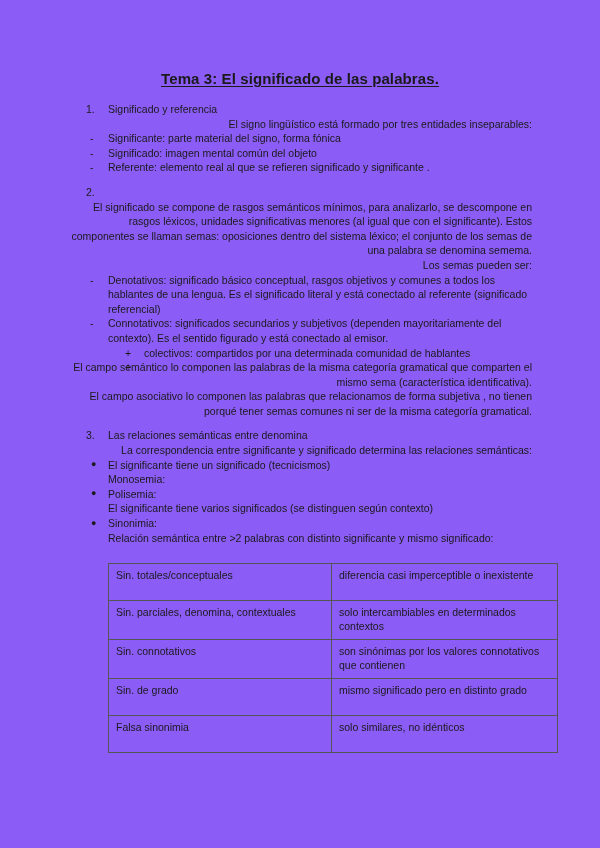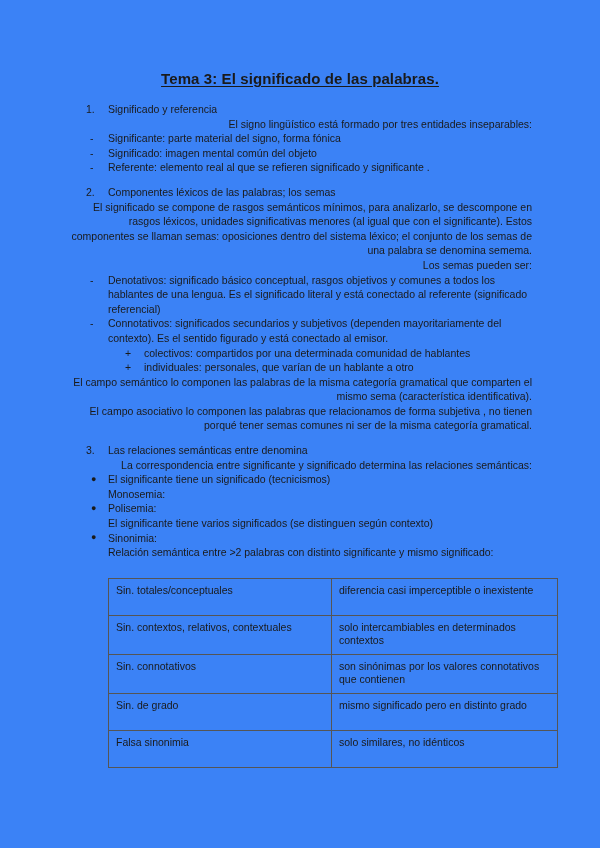--- a/index.html
+++ b/index.html
@@ -12,21 +12,21 @@
     background: #ffffff;
     font-family: "Liberation Sans", sans-serif;
     color: #1a1a1a;
     overflow: hidden;
   }
 
   .page {
     position: relative;
     width: 600px;
     height: 848px;
-    background: #3b82f6;
+    background: #8b5cf6;
     box-sizing: border-box;
     padding: 0;
   }
 
   .doc-title {
     text-align: center;
     font-size: 15px;
     font-weight: bold;
     letter-spacing: 0.1px;
     margin: 0;
@@ -151,31 +151,30 @@
     <ul class="dash-list">
       <li><span class="marker">-</span><span>Significante: parte material del signo, forma fónica</span></li>
       <li><span class="marker">-</span><span>Significado: imagen mental común del objeto</span></li>
       <li><span class="marker">-</span><span>Referente: elemento real al que se refieren significado y significante .</span></li>
     </ul>
 
     <div class="spacer-sm"></div>
 
     <div class="section-head">
       <span class="num">2.</span>
-      <span class="htext">Componentes léxicos de las palabras; los semas</span>
     </div>
     <p class="para">El significado se compone de rasgos semánticos mínimos, para analizarlo, se descompone en rasgos léxicos, unidades significativas menores (al igual que con el significante). Estos componentes se llaman semas: oposiciones dentro del sistema léxico; el conjunto de los semas de una palabra se denomina semema.</p>
     <p class="para">Los semas pueden ser:</p>
     <ul class="dash-list">
       <li><span class="marker">-</span><span>Denotativos: significado básico conceptual, rasgos objetivos y comunes a todos los hablantes de una lengua. Es el significado literal y está conectado al referente (significado referencial)</span></li>
       <li><span class="marker">-</span><span>Connotativos: significados secundarios y subjetivos (dependen mayoritariamente del contexto). Es el sentido figurado y está conectado al emisor.</span></li>
     </ul>
     <ul class="plus-list">
       <li><span class="marker">+</span><span>colectivos: compartidos por una determinada comunidad de hablantes</span></li>
-      <li><span class="marker">+</span><span>individuales: personales, que varían de un hablante a otro</span></li>
+      <li><span class="marker">+</span></li>
     </ul>
     <p class="para">El campo semántico lo componen las palabras de la misma categoría gramatical que comparten el mismo sema (característica identificativa).</p>
     <p class="para">El campo asociativo lo componen las palabras que relacionamos de forma subjetiva , no tienen porqué tener semas comunes ni ser de la misma categoría gramatical.</p>
 
     <div class="spacer-sm"></div>
 
     <div class="section-head">
       <span class="num">3.</span>
       <span class="htext">Las relaciones semánticas entre denomina</span>
     </div>
@@ -198,21 +197,21 @@
       </li>
     </ul>
 
     <table class="syn-table">
       <tbody>
         <tr>
           <td class="col-term">Sin. totales/conceptuales</td>
           <td class="col-def">diferencia casi imperceptible o inexistente</td>
         </tr>
         <tr>
-          <td class="col-term">Sin. contextos, relativos, contextuales</td>
+          <td class="col-term">Sin. parciales, denomina, contextuales</td>
           <td class="col-def">solo intercambiables en determinados contextos</td>
         </tr>
         <tr>
           <td class="col-term">Sin. connotativos</td>
           <td class="col-def">son sinónimas por los valores connotativos que contienen</td>
         </tr>
         <tr>
           <td class="col-term">Sin. de grado</td>
           <td class="col-def">mismo significado pero en distinto grado</td>
         </tr>

